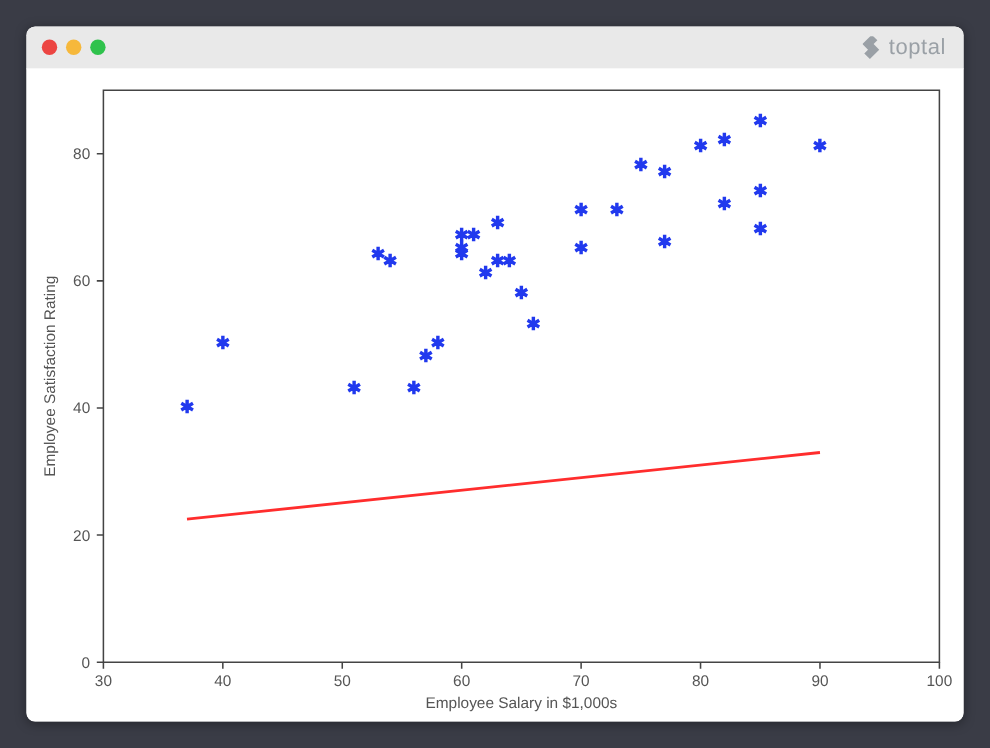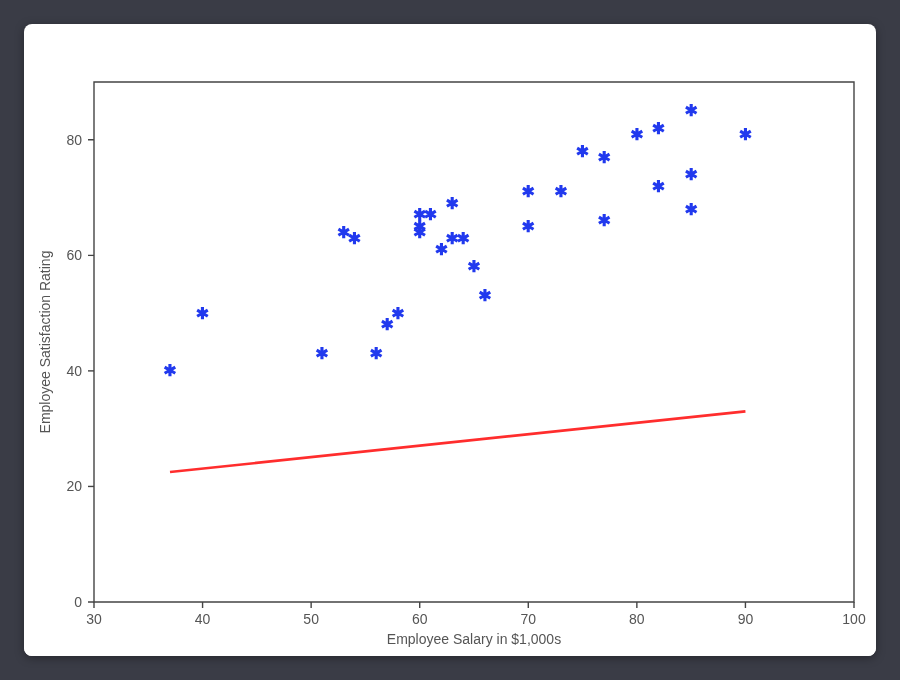--- a/index.html
+++ b/index.html
@@ -90,20 +90,33 @@
   .reg-line {
     stroke: #ff2d2d;
     stroke-width: 2.6;
     fill: none;
   }
 </style>
 </head>
 <body>
 
 <div class="window">
+  <div class="titlebar">
+    <div class="traffic-lights">
+      <div class="dot red"></div>
+      <div class="dot yellow"></div>
+      <div class="dot green"></div>
+    </div>
+    <div class="brand">
+      <svg width="18" height="22" viewBox="0 0 18 22">
+        <path d="M6 0 L0 6 L6 12 L2 16 L8 22 L18 12 L12 6 L16 2 L10 -4 Z" fill="#9aa0a6" transform="translate(0,2) scale(0.85)"></path>
+      </svg>
+      <span>toptal</span>
+    </div>
+  </div>
 
   <div class="chart-area">
     <svg id="chart-svg" width="852" height="594">
         <path class="axis-line" d="M 70 20 L 70 540 L 830 540 L 830 20 Z"></path>
         <line class="axis-line" x1="70" y1="540" x2="70" y2="546"></line>
         <text class="tick-label" x="70" y="562" text-anchor="middle">30</text>
         <line class="axis-line" x1="178.57142857142856" y1="540" x2="178.57142857142856" y2="546"></line>
         <text class="tick-label" x="178.57142857142856" y="562" text-anchor="middle">40</text>
         <line class="axis-line" x1="287.1428571428571" y1="540" x2="287.1428571428571" y2="546"></line>
         <text class="tick-label" x="287.1428571428571" y="562" text-anchor="middle">50</text>

